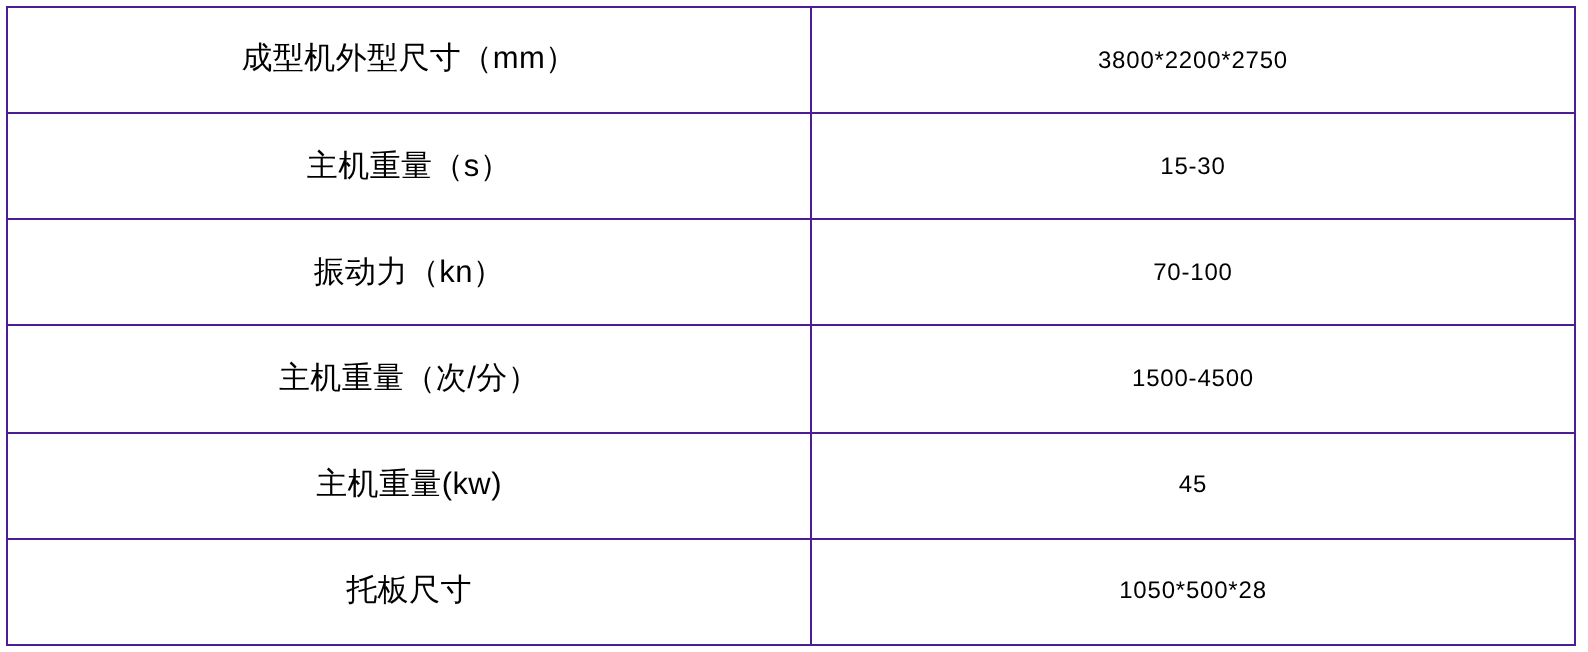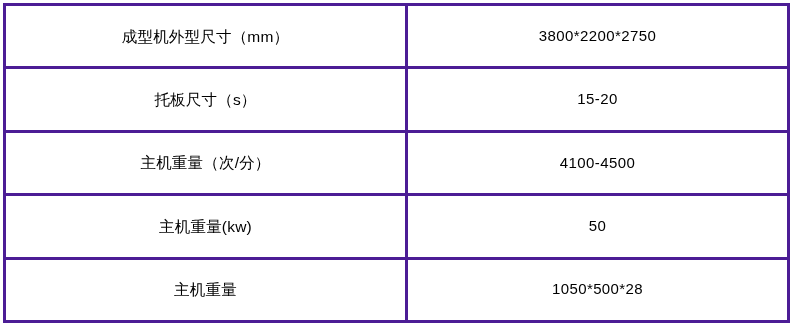--- a/index.html
+++ b/index.html
@@ -22,64 +22,68 @@
     width: 784px;
     height: 320px;
     border-collapse: collapse;
     table-layout: fixed;
     background: #ffffff;
   }
   table.spec-table col.c-param { width: 402px; }
   table.spec-table col.c-value { width: 382px; }
   table.spec-table tr { height: 45.7px; }
   table.spec-table td {
-    border: 3px solid #4c1d95;
+    border: 1px solid #4c1d95;
     text-align: center;
     vertical-align: middle;
     color: #000000;
     font-size: 15px;
     line-height: 1.25;
     padding: 2px 4px;
     white-space: nowrap;
     overflow: hidden;
   }
   table.spec-table td.param-cell {
     font-size: 15.5px;
     letter-spacing: 0.2px;
   }
   table.spec-table td.value-cell {
-    font-size: 15px;
+    font-size: 12px;
     letter-spacing: 0.4px;
   }
 </style>
 </head>
 <body>
 
 <div id="spec-wrap">
   <table class="spec-table">
     <colgroup>
       <col class="c-param">
       <col class="c-value">
     </colgroup>
     <tbody>
       <tr>
         <td class="param-cell">成型机外型尺寸（mm）</td>
         <td class="value-cell">3800*2200*2750</td>
       </tr>
       <tr>
-        <td class="param-cell">托板尺寸（s）</td>
-        <td class="value-cell">15-20</td>
+        <td class="param-cell">主机重量（s）</td>
+        <td class="value-cell">15-30</td>
+      </tr>
+      <tr>
+        <td class="param-cell">振动力（kn）</td>
+        <td class="value-cell">70-100</td>
       </tr>
       <tr>
         <td class="param-cell">主机重量（次/分）</td>
-        <td class="value-cell">4100-4500</td>
+        <td class="value-cell">1500-4500</td>
       </tr>
       <tr>
         <td class="param-cell">主机重量(kw)</td>
-        <td class="value-cell">50</td>
+        <td class="value-cell">45</td>
       </tr>
       <tr>
-        <td class="param-cell">主机重量</td>
+        <td class="param-cell">托板尺寸</td>
         <td class="value-cell">1050*500*28</td>
       </tr>
     </tbody>
   </table>
 </div>
 
 </body></html>

